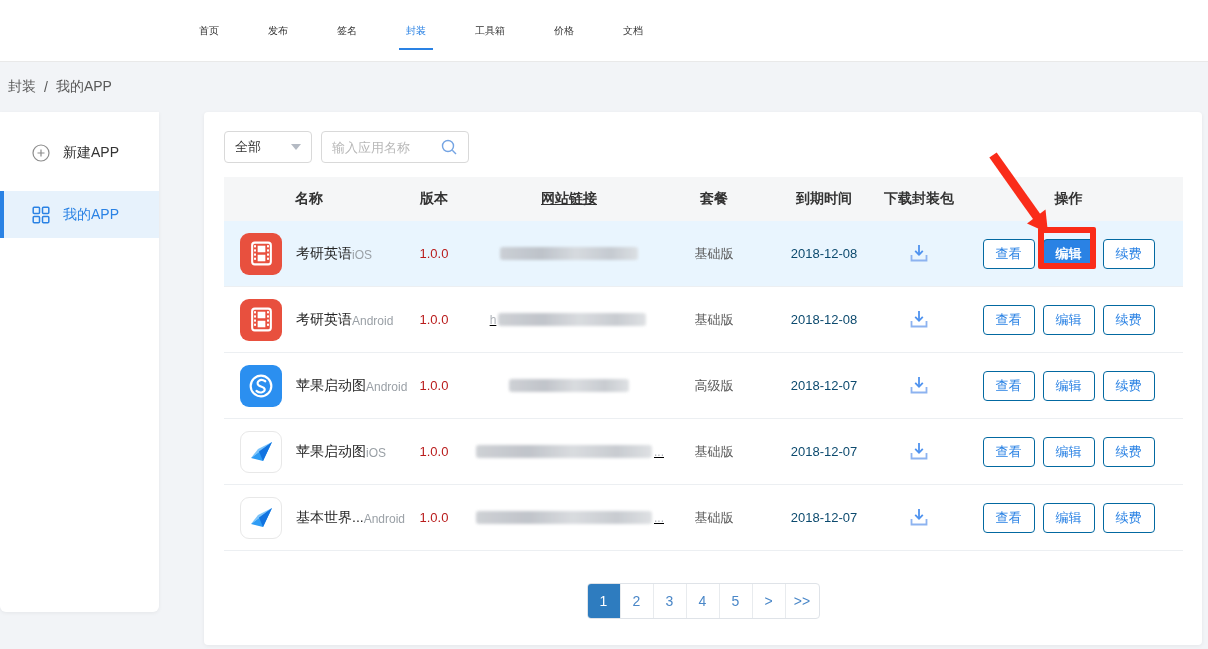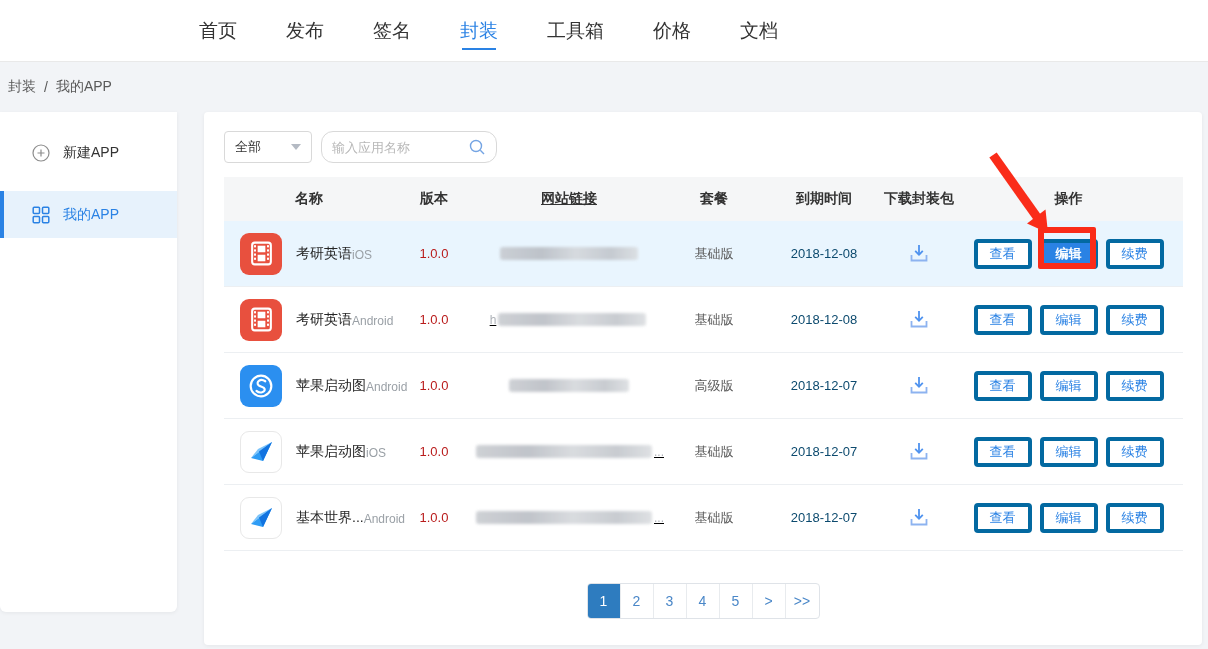--- a/index.html
+++ b/index.html
@@ -3,49 +3,49 @@
 <meta charset="utf-8">
 <style>
   * { margin:0; padding:0; box-sizing:border-box; }
   body { font-family:"Liberation Sans","DejaVu Sans",sans-serif; }
   .page { position:relative; width:1208px; height:649px; background:#f2f4f7; overflow:hidden; }
 
   
   .topnav { position:absolute; left:0; top:0; width:1208px; height:62px; background:#fff;
             border-bottom:1px solid #e9e9e9; display:flex; align-items:center;
             padding-left:199px; gap:49px; z-index:2; }
-  .nav-item { font-size:19px; color:#333; cursor:pointer; position:relative; height:62px;
+  .nav-item { font-size:10px; color:#333; cursor:pointer; position:relative; height:62px;
               display:flex; align-items:center; white-space:nowrap; }
   .nav-item.active { color:#2a82e4; }
   .nav-item.active::after { content:""; position:absolute; left:50%; transform:translateX(-50%);
               bottom:12px; width:34px; height:2px; background:#2a82e4; }
 
   
   .breadcrumb { position:absolute; left:8px; top:62px; height:50px; display:flex;
                 align-items:center; gap:8px; font-size:14px; color:#595959; }
 
   
-  .sidebar { position:absolute; left:0; top:112px; width:177px; height:500px; background:#fff;
+  .sidebar { position:absolute; left:0; top:112px; width:159px; height:500px; background:#fff;
              border-radius:0 0 6px 6px; box-shadow:0 1px 4px rgba(0,0,0,0.06); padding-top:16px; }
   .side-item { height:50px; display:flex; align-items:center; padding-left:28px; gap:13px;
                font-size:14px; color:#333; cursor:pointer; border-left:4px solid transparent; }
   .side-item.new-app { margin-bottom:13px; }
   .side-item.active { background:#e7f2fc; color:#2a82e4; border-left-color:#2a82e4; height:47px; }
 
   
   .main { position:absolute; left:204px; top:112px; width:998px; height:533px; background:#fff;
           border-radius:4px; box-shadow:0 1px 4px rgba(0,0,0,0.06); }
 
   .filterbar { display:flex; gap:9px; margin:19px 0 0 20px; }
   .select { width:88px; height:32px; border:1px solid #d9d9d9; border-radius:4px; background:#fff;
             display:flex; align-items:center; justify-content:space-between; padding:0 10px;
             font-size:13px; color:#333; cursor:pointer; }
   .caret { width:0; height:0; border-left:5px solid transparent; border-right:5px solid transparent;
            border-top:6px solid #b4bac3; }
-  .search { width:176px; height:32px; border:1px solid #d9d9d9; border-radius:12px; background:#fff;
+  .search { width:148px; height:32px; border:1px solid #d9d9d9; border-radius:4px; background:#fff;
             display:flex; align-items:center; padding:0 10px; gap:6px; }
   .search input { border:none; outline:none; flex:1; min-width:0; font-size:13px; color:#333; background:transparent; }
   .search input::placeholder { color:#b8b8b8; }
 
   
   .table { margin:14px 20px 0 20px; width:959px; font-size:13px; }
   .thead { display:flex; background:#f5f6f7; height:44px; align-items:center;
            font-size:14px; font-weight:bold; color:#333; }
   .trow { display:flex; height:66px; align-items:center; border-bottom:1px solid #eceff2; background:#fff; }
   .trow.highlight { background:#e9f5fe; }
@@ -65,21 +65,21 @@
   .app-icon.white { background:#fff; border:1px solid #e8e8e8; }
   .name-text { display:flex; flex-direction:row; }
   .name-text .n1 { font-size:14px; color:#262626; }
   .name-text .n2 { font-size:12px; color:#9aa0a6; margin-top:3px; }
 
   .url-mask { height:13px; border-radius:3px;
               background:linear-gradient(90deg,#c6c9ce,#b6bac1 30%,#d3d6da 55%,#bfc3c9 80%,#d9dcdf);
               filter:blur(1.5px); opacity:.85; }
   .url-extra { color:#aeb2b8; font-size:12px; }
 
-  .btn { height:30px; padding:0 12px; border:4px solid #0369a1; border-radius:4px; background:#fff;
+  .btn { height:30px; padding:0 12px; border:1px solid #0369a1; border-radius:4px; background:#fff;
          color:#2a82e4; font-size:13px; cursor:pointer; display:flex; align-items:center; }
   .btn.primary { background:#2a82e4; color:#fff; font-weight:bold; }
   .dl-btn { cursor:pointer; display:flex; }
 
   
   .pagination { display:flex; justify-content:center; margin-top:32px; }
   .page-group { display:flex; border:1px solid #dfe3e8; border-radius:4px; overflow:hidden; background:#fff; }
   .page-btn { min-width:33px; height:34px; display:flex; align-items:center; justify-content:center;
               font-size:14px; color:#4a87c8; border-right:1px solid #e8ebee; cursor:pointer; padding:0 6px; }
   .page-btn:last-child { border-right:none; }

